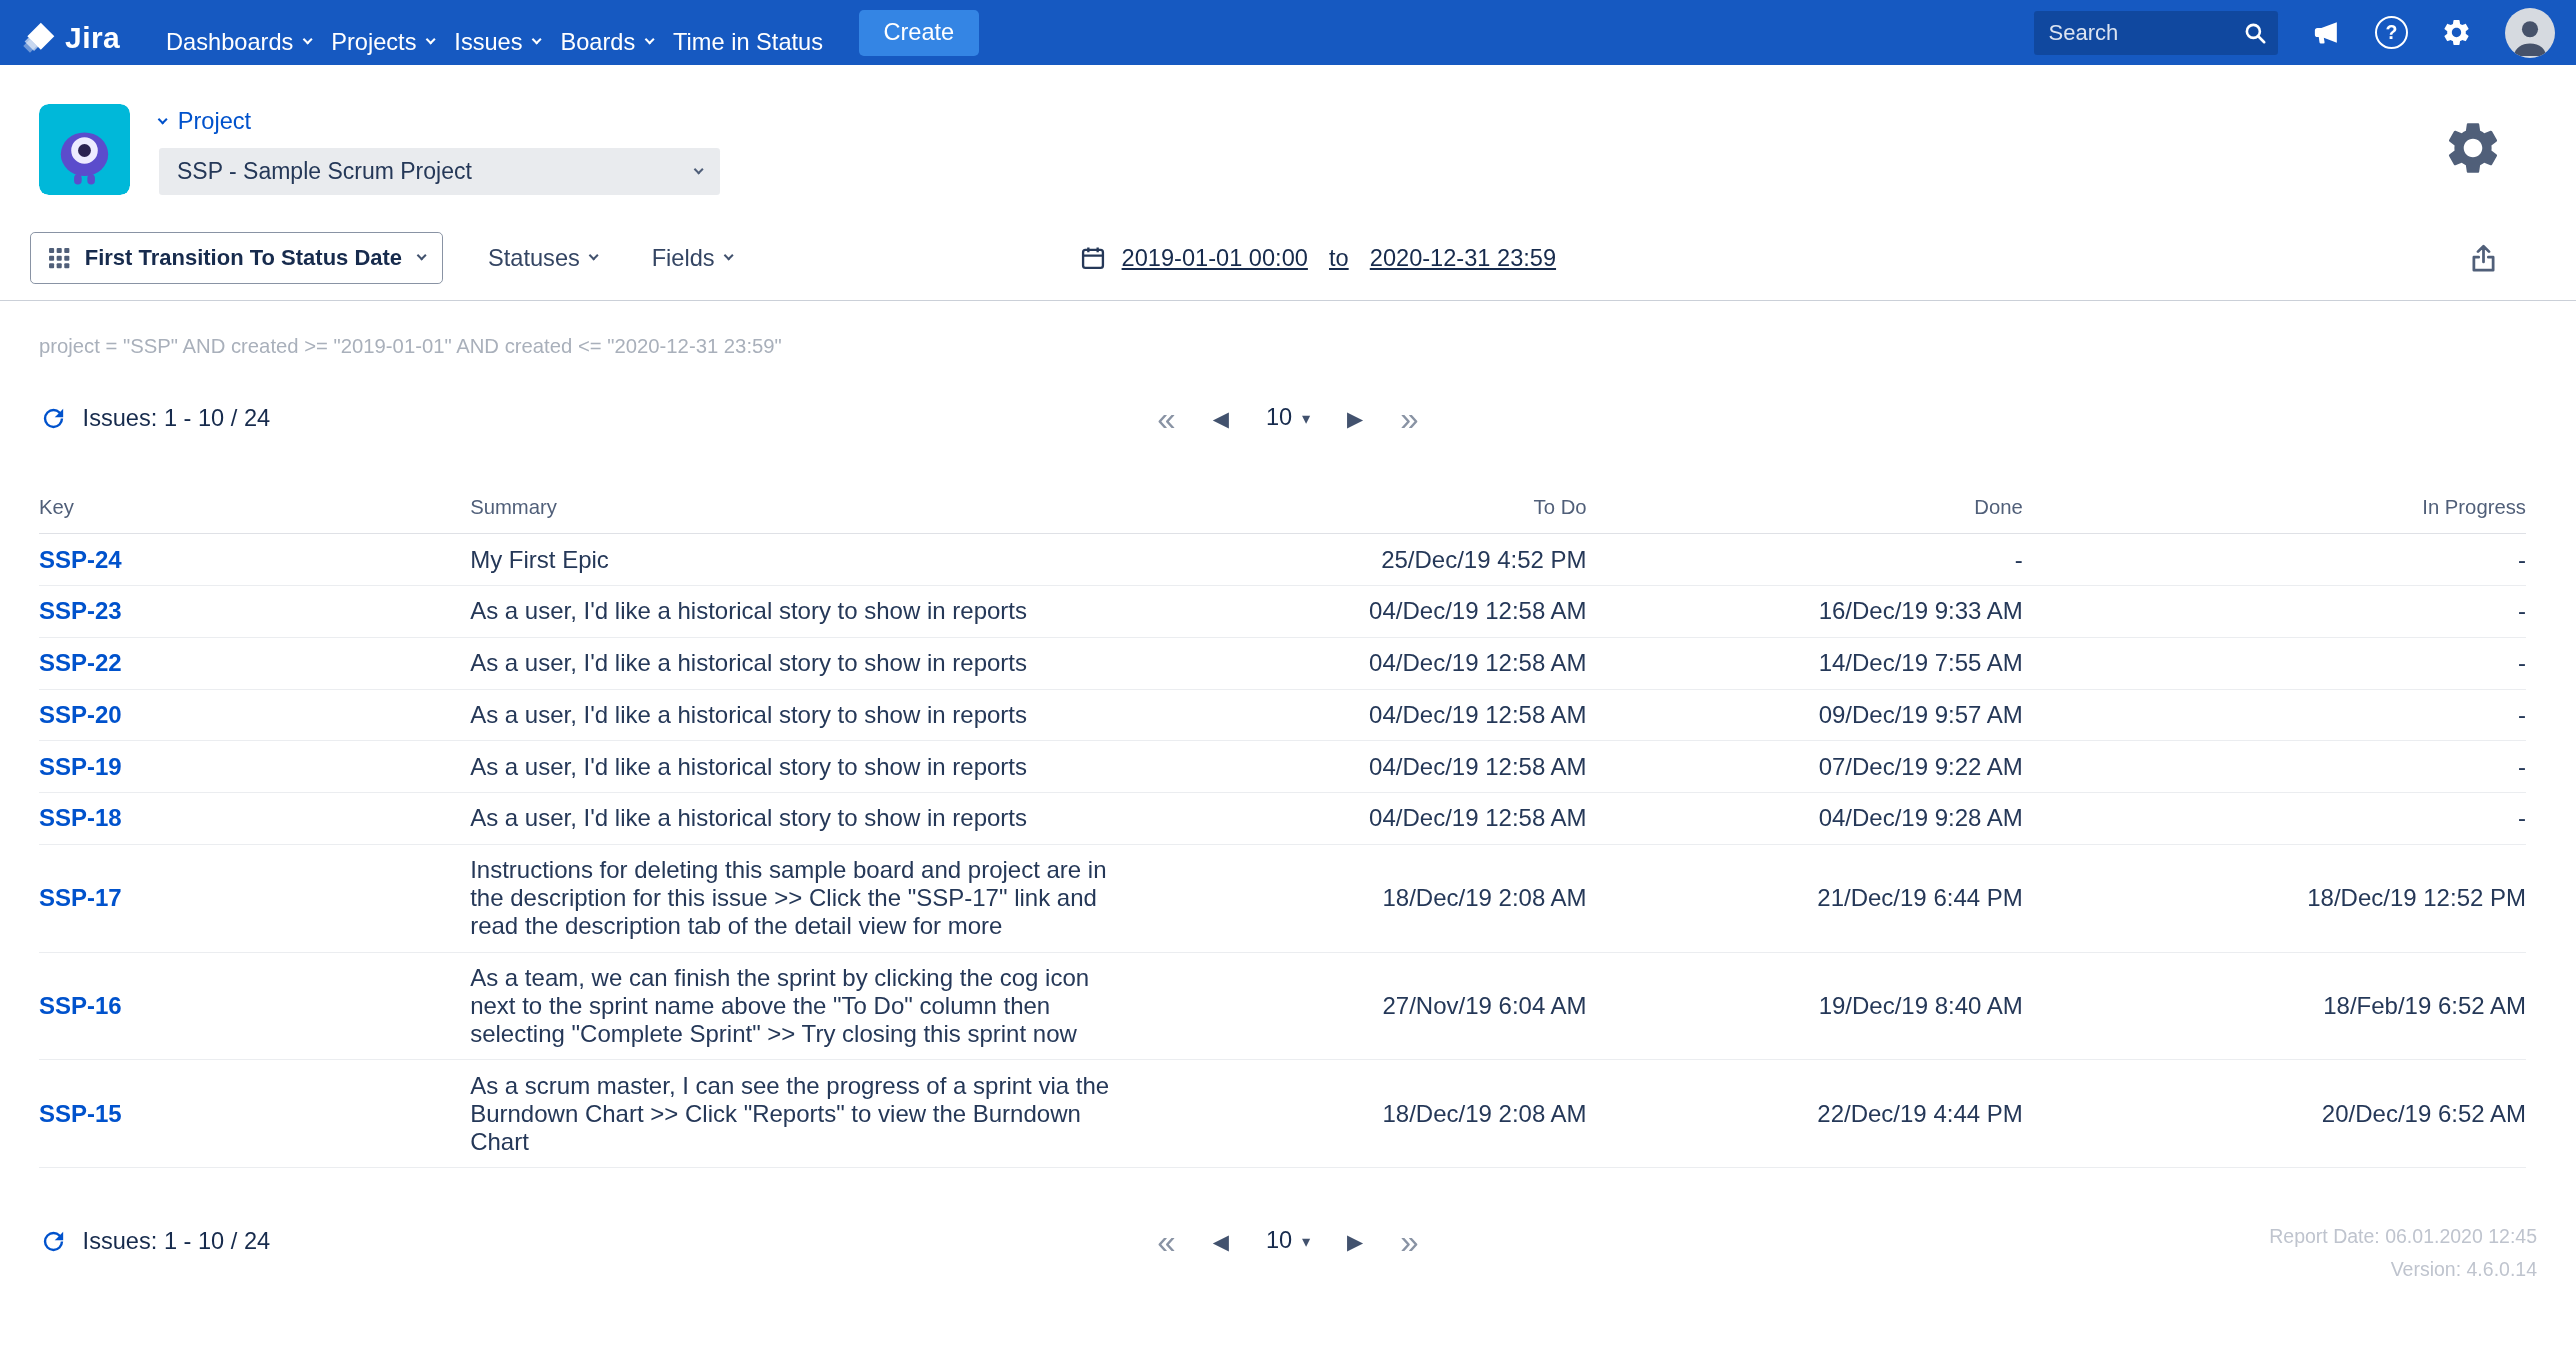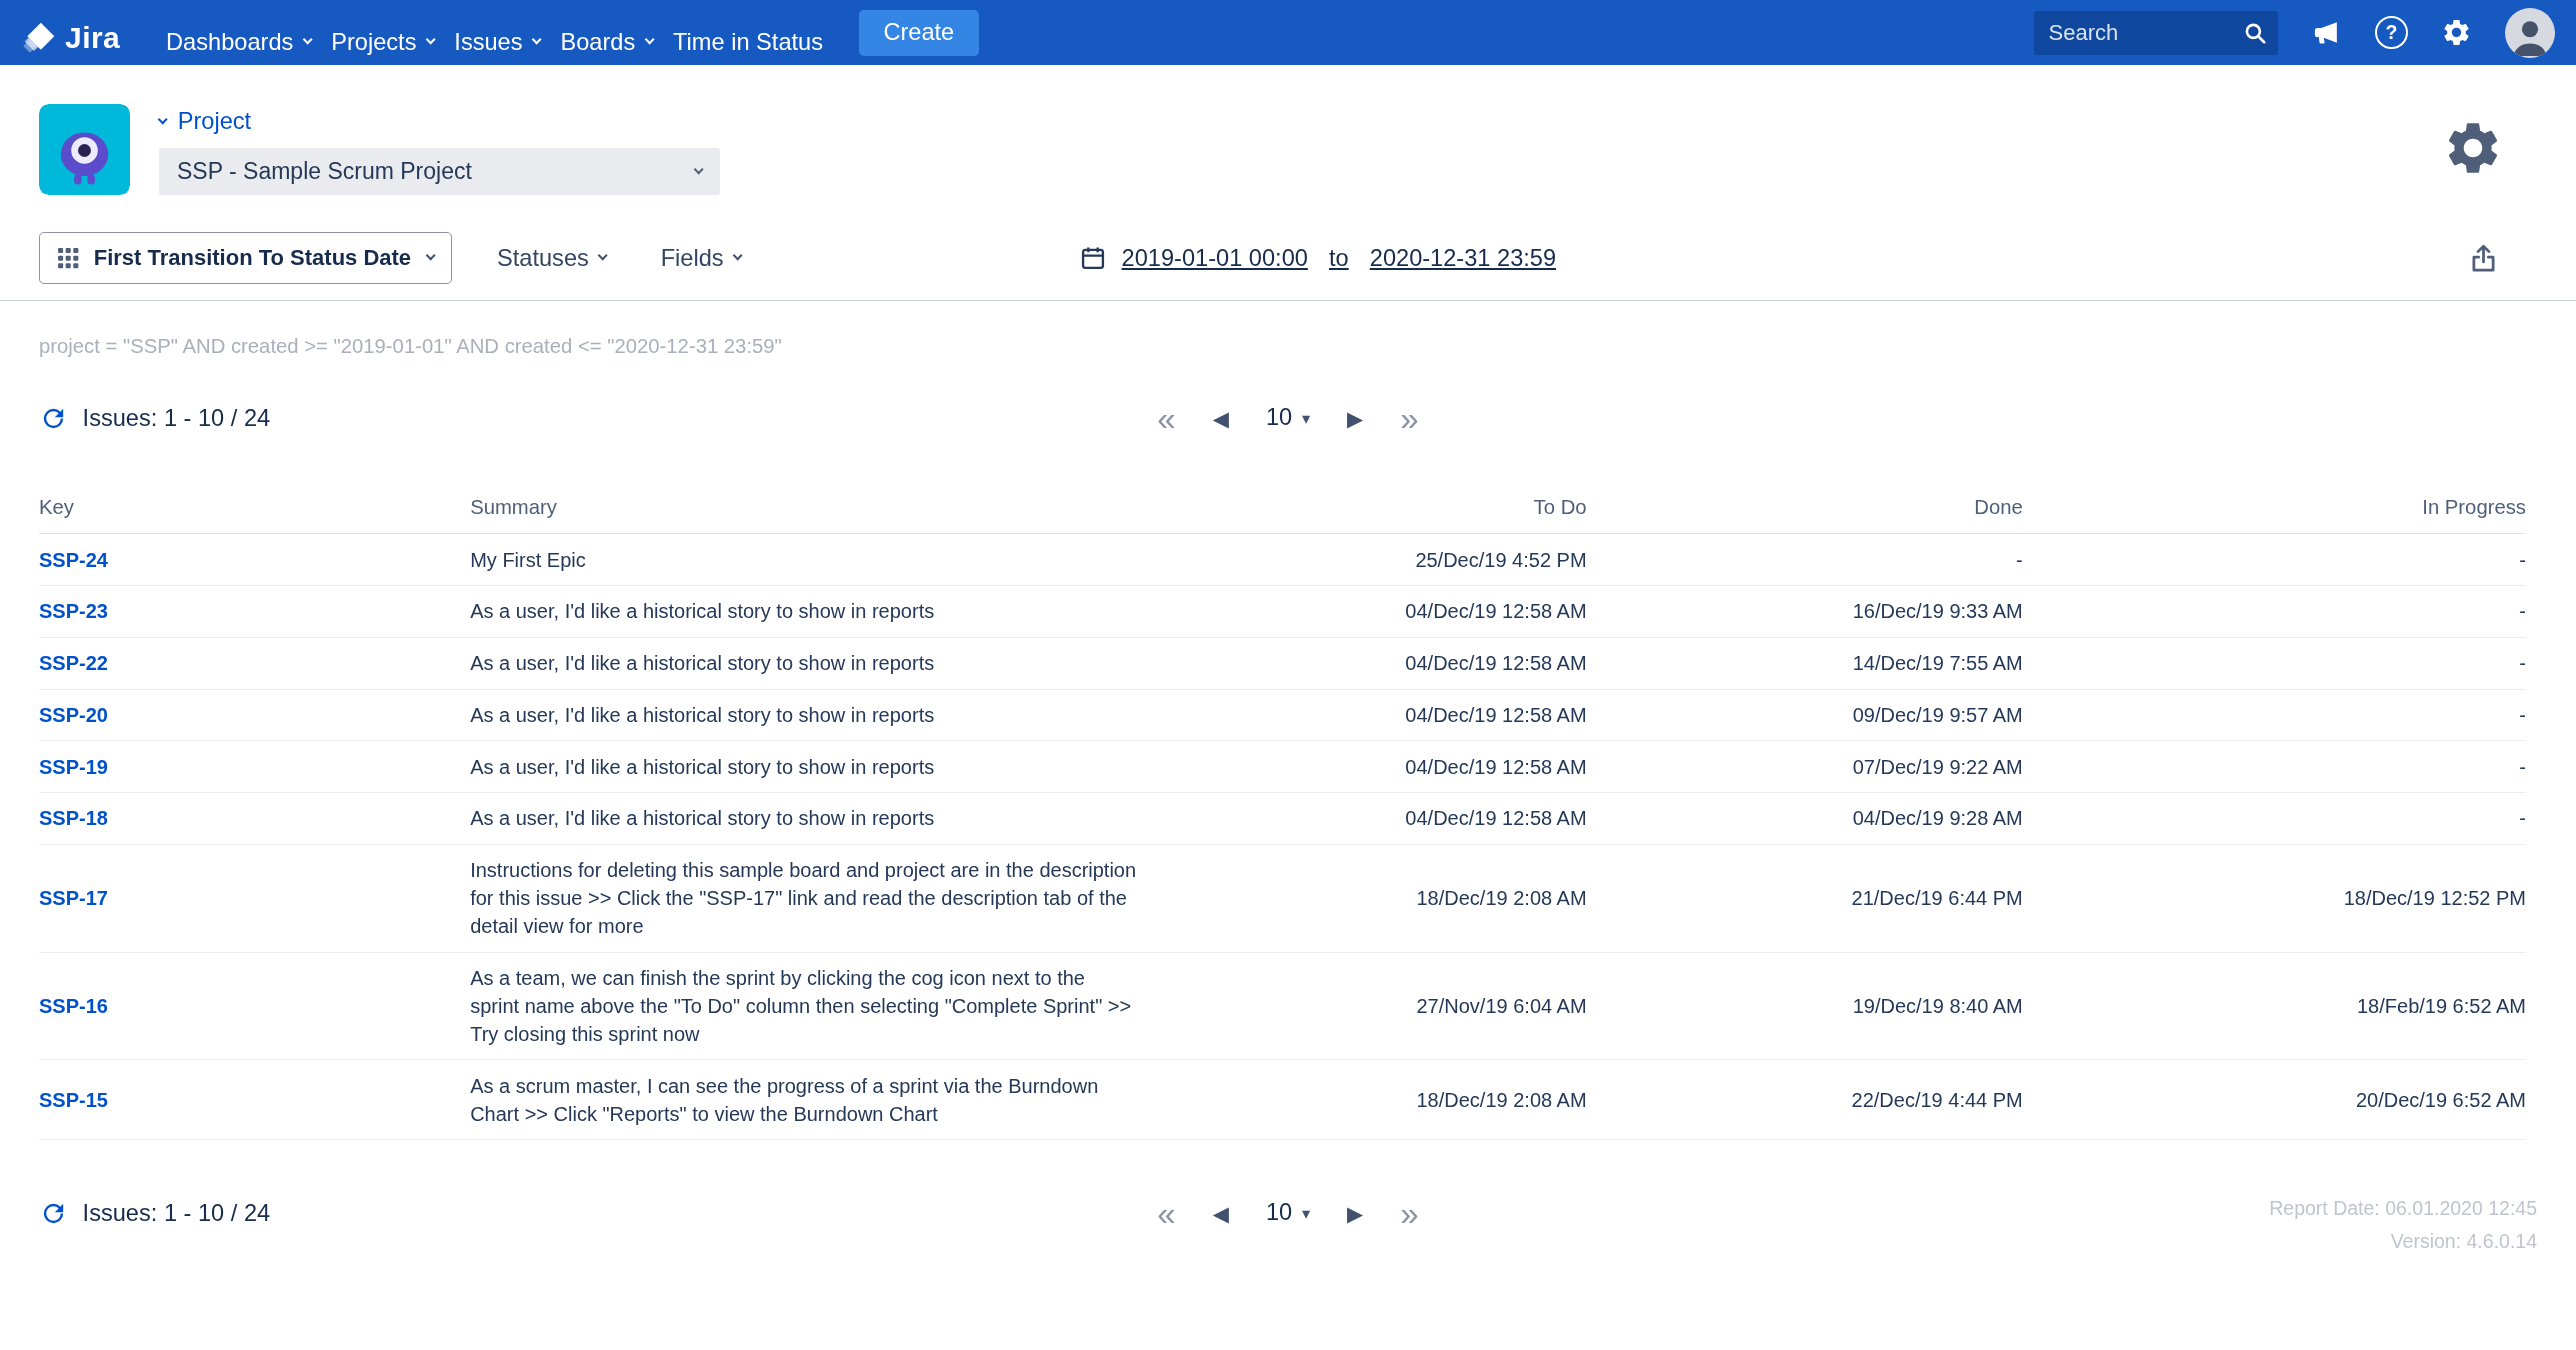--- a/index.html
+++ b/index.html
@@ -55,21 +55,21 @@
   .project-label-row { display:flex; align-items:center; gap:11.4px; color:#0052CC; font-size:23.6px; cursor:pointer; }
   .project-select {
     margin-top:13px; width:561px; height:47px; background:#E9EBEE; border-radius:3.3px;
     display:flex; align-items:center; justify-content:space-between; padding:0 18px;
     font-size:23px; color:#253858; cursor:pointer;
   }
   .project-select .chev { color:#505F79; }
   .settings-gear { position:absolute; right:72px; top:52px; color:#505F79; cursor:pointer; display:flex; }
 
   
-  .toolbar { position:relative; height:85px; display:flex; align-items:center; padding:0 39px; border-bottom:0.8px solid #CBD0D8; }
+  .toolbar { position:relative; height:85px; display:flex; align-items:center; padding:0 30px; border-bottom:0.8px solid #CBD0D8; }
   .report-type-btn {
     display:flex; align-items:center; gap:13px; height:52px; padding:0 16.3px;
     background:#fff; border:1.6px solid #8993A4; border-radius:4.9px;
     font-size:22px; font-weight:bold; color:#172B4D; cursor:pointer; white-space:nowrap;
   }
   .report-type-btn .chev { color:#42526E; margin-left:3.3px; }
   .text-dropdown {
     display:flex; align-items:center; gap:10.6px; background:none; border:none;
     font-size:23.6px; color:#344563; cursor:pointer; white-space:nowrap;
   }
@@ -95,21 +95,21 @@
   .report-meta { position:absolute; right:0; top:0; text-align:right; font-size:19.5px; color:#BFC4CE; line-height:33px; }
 
   
   .issues-table { margin:42px 50px 0 39px; width:2487px; border-collapse:collapse; table-layout:fixed; }
   .issues-table th {
     font-size:20.3px; font-weight:normal; color:#505F79; text-align:left;
     padding:14.6px 0; border-bottom:0.8px solid #DFE1E6;
   }
   .issues-table th.num, .issues-table td.num { text-align:right; }
   .issues-table td {
-    font-size:20px; color:#253858; padding:11.4px 0; line-height:28px;
+    font-size:24px; color:#253858; padding:11.4px 0; line-height:28px;
     border-bottom:0.8px solid #EBEDF0; vertical-align:middle;
   }
   .issues-table td.key a { color:#0052CC; font-weight:bold; cursor:pointer; }
   .issues-table td.summary { padding-right:24.4px; }
 </style>
 </head>
 <body>
 
 <header class="navbar">
   <div class="nav-left">

